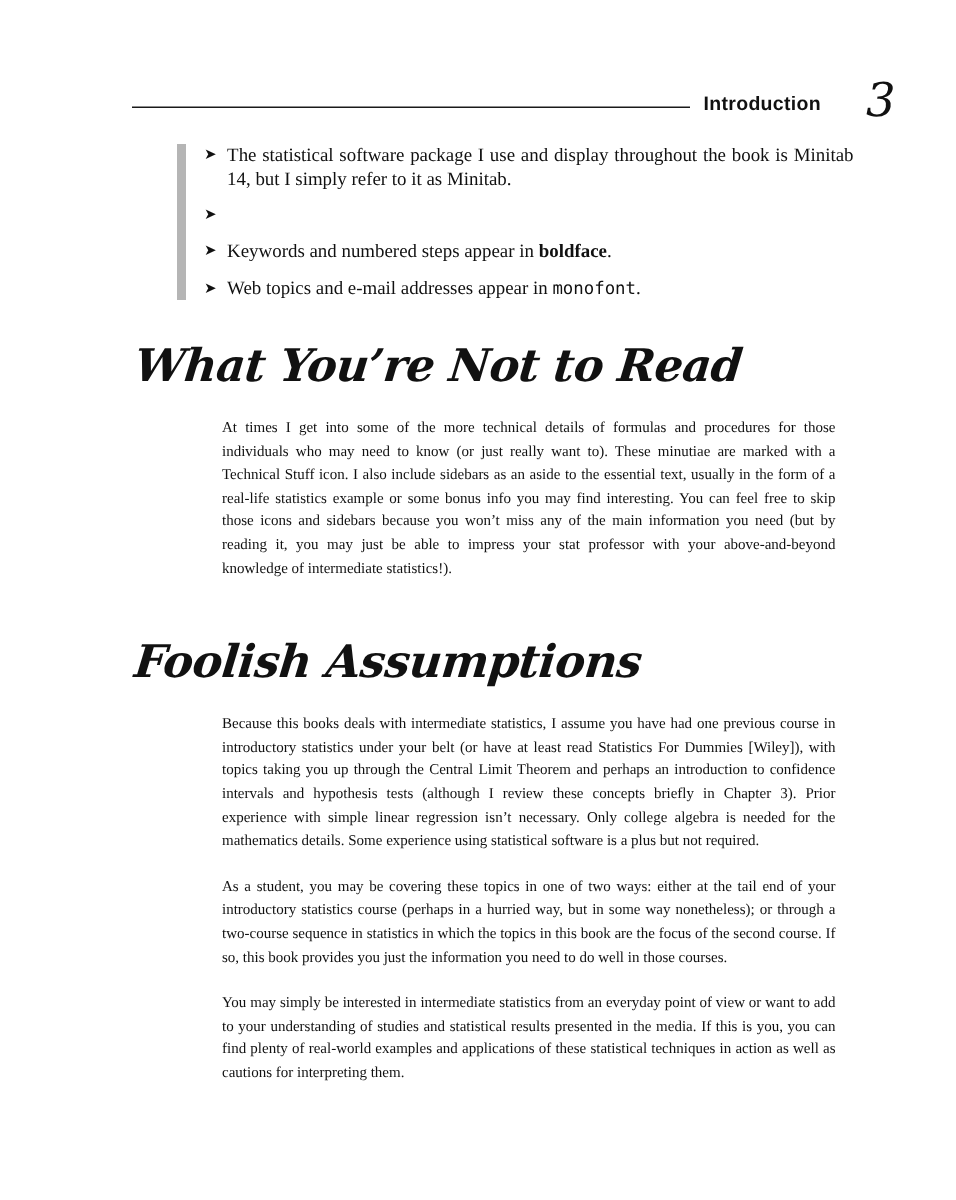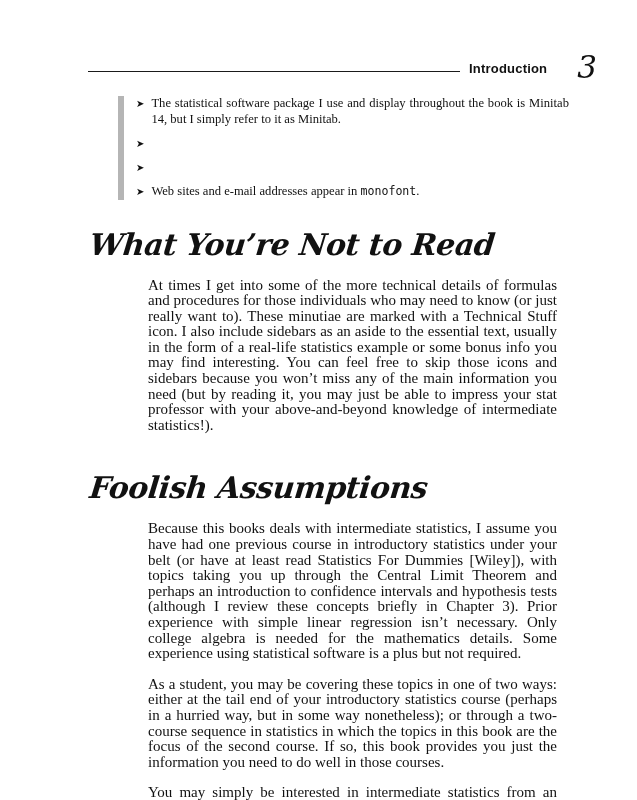--- a/index.html
+++ b/index.html
@@ -90,21 +90,21 @@
     margin: 28px 0 16px 0;
     transform: skewX(-6deg);
     transform-origin: left bottom;
   }
   h1.script-heading.second { margin-top: 38px; }
 
   
   .body-para {
     margin: 0 0 15px 60px;
     width: 409px;
-    font-size: 15px;
+    font-size: 10px;
     line-height: 15.6px;
     text-align: justify;
   }
 
   
   .seg-italic { }
   .seg-bold   { font-weight: 700; }
   .seg-mono   { font-family: "DejaVu Sans Mono", monospace; font-size: 0.92em; margin-top: 24px; }
 </style>
 </head>
@@ -122,24 +122,25 @@
     <ul>
       <li>
         <span class="bullet">➤</span>
         <span class="li-text"><span>The statistical software package I use and display throughout the book is Minitab 14, but I simply refer to it as </span><span class="seg-italic">Minitab</span><span>.</span></span>
       </li>
       <li>
         <span class="bullet">➤</span>
       </li>
       <li>
         <span class="bullet">➤</span>
+        <span class="li-text"><span>Keywords and numbered steps appear in </span><span class="seg-bold">boldface</span><span>.</span></span>
       </li>
       <li>
         <span class="bullet">➤</span>
-        <span class="li-text"><span>Web sites and e-mail addresses appear in </span><span class="seg-mono">monofont</span><span>.</span></span>
+        <span class="li-text"><span>Web topics and e-mail addresses appear in </span><span class="seg-mono">monofont</span><span>.</span></span>
       </li>
     </ul>
   </div>
 
   <h1 class="script-heading">What You’re Not to Read</h1>
   <p class="body-para"><span>At times I get into some of the more technical details of formulas and procedures for those individuals who may need to know (or just really want to). These minutiae are marked with a Technical Stuff icon. I also include sidebars as an aside to the essential text, usually in the form of a real-life statistics example or some bonus info you may find interesting. You can feel free to skip those icons and sidebars because you won’t miss any of the main information you need (but by reading it, you may just be able to impress your stat professor with your above-and-beyond knowledge of intermediate statistics!).</span></p>
 
   <h1 class="script-heading second">Foolish Assumptions</h1>
   <p class="body-para"><span>Because this books deals with </span><span class="seg-italic">intermediate</span><span> statistics, I assume you have had one previous course in introductory statistics under your belt (or have at least read </span><span class="seg-italic">Statistics For Dummies</span><span> [Wiley]), with topics taking you up through the Central Limit Theorem and perhaps an introduction to confidence intervals and hypothesis tests (although I review these concepts briefly in Chapter 3). Prior experience with simple linear regression isn’t necessary. Only college algebra is needed for the mathematics details. Some experience using statistical software is a plus but not required.</span></p>
   <p class="body-para"><span>As a student, you may be covering these topics in one of two ways: either at the tail end of your introductory statistics course (perhaps in a hurried way, but in some way nonetheless); or through a two-course sequence in statistics in which the topics in this book are the focus of the second course. If so, this book provides you just the information you need to do well in those courses.</span></p>

